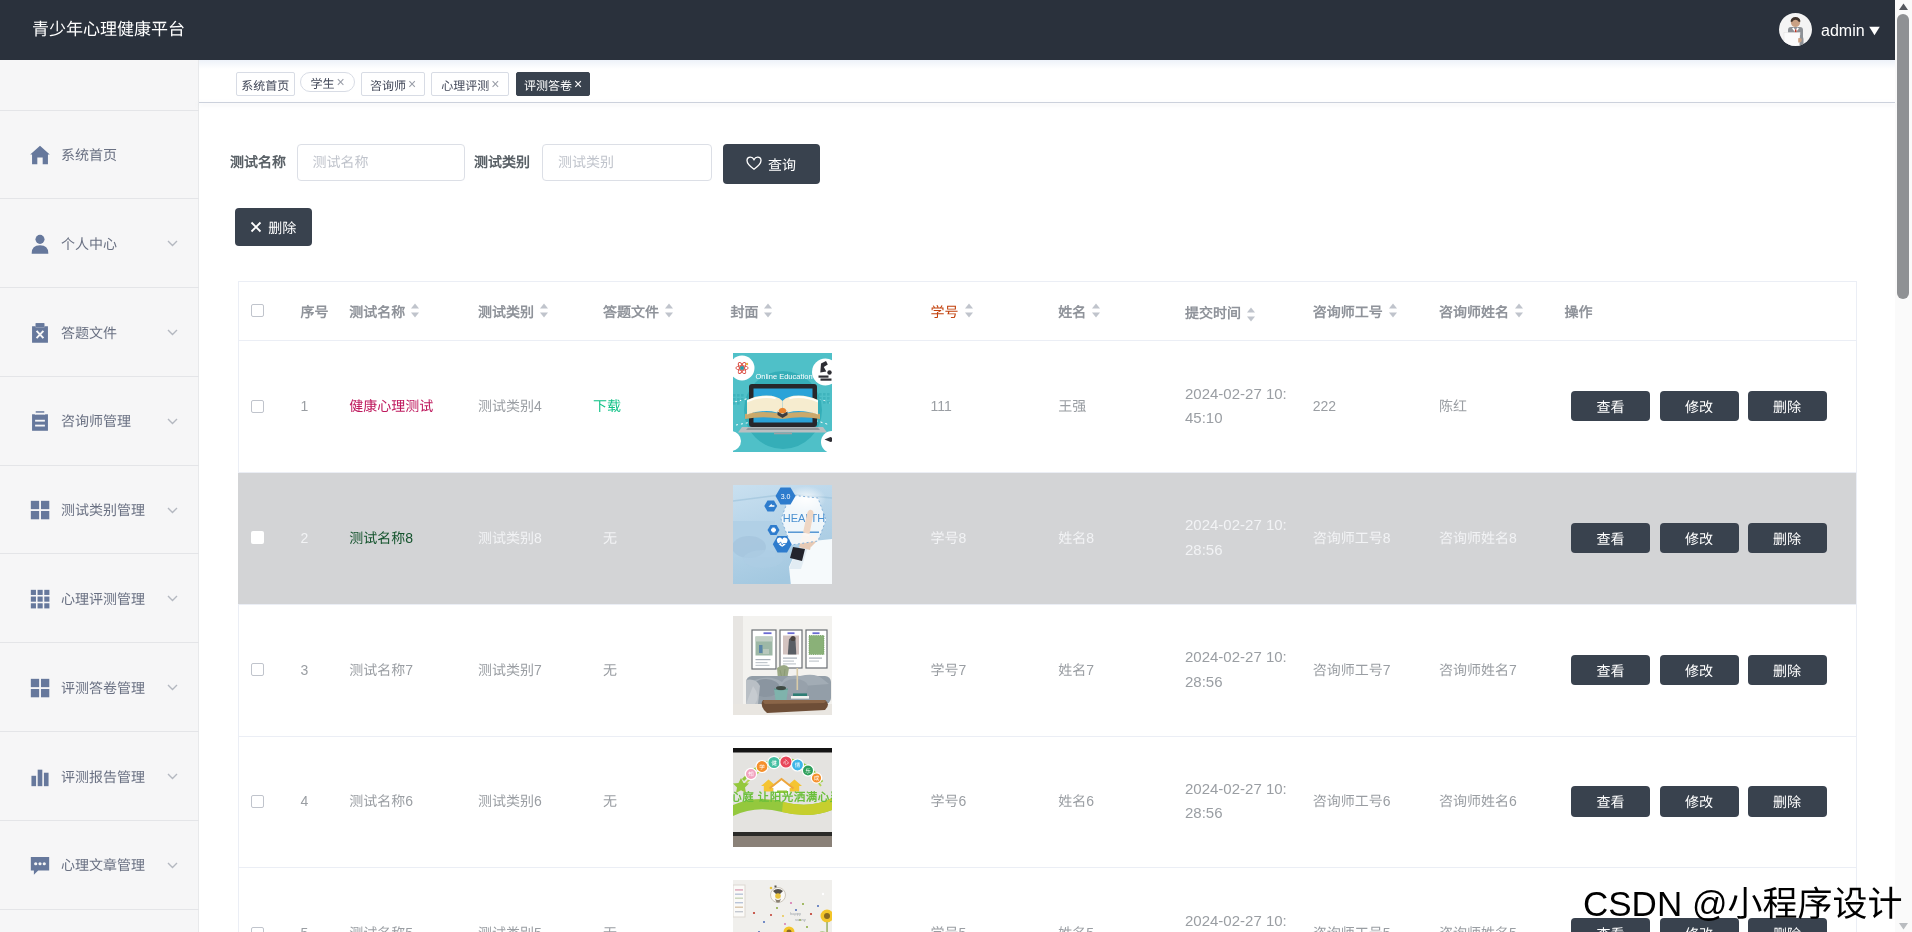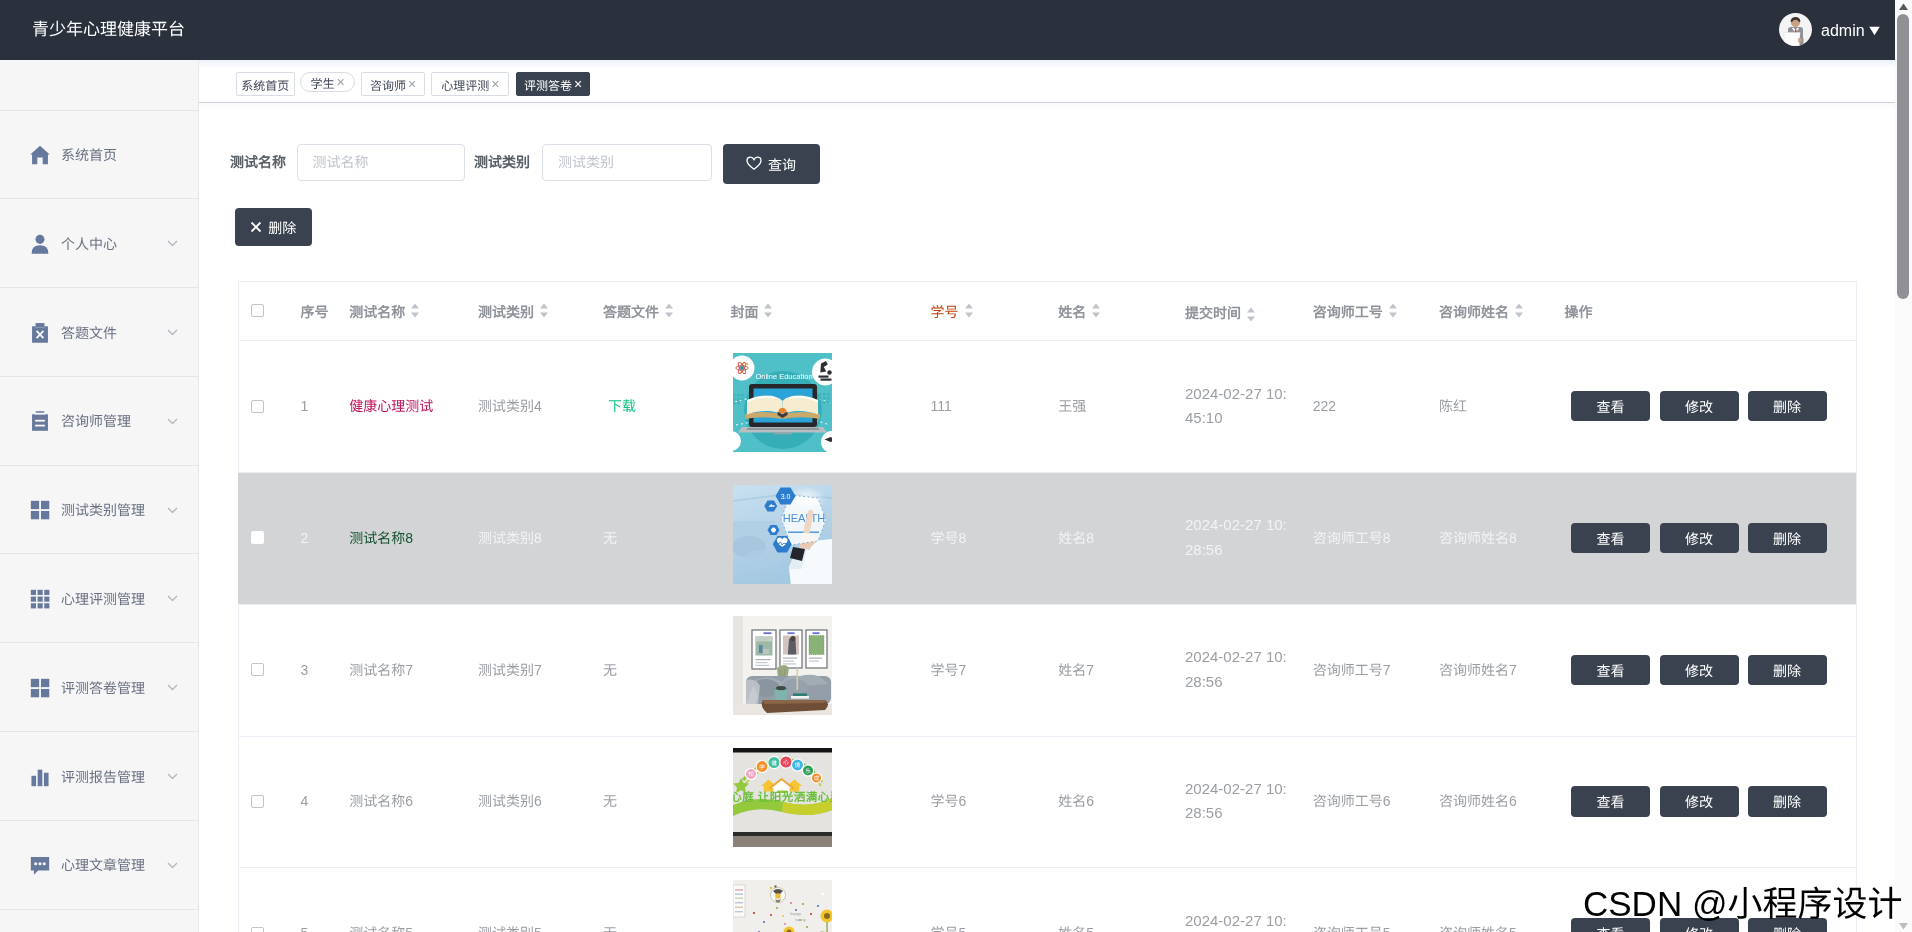--- a/index.html
+++ b/index.html
@@ -201,21 +201,21 @@
     </svg></div>
 <div class="abs" style="left:1439.0px;top:299.9px;height:22px;display:flex;align-items:center;font-size:14px;font-weight:700;color:#8f939a;">咨询师姓名<svg width="10" height="15" viewBox="0 0 10 15" style="margin-left:5px;">
       <path d="M5 0.5 L9 5.5 L1 5.5 Z" fill="#c0c4cc"></path>
       <path d="M5 14.5 L9 9.5 L1 9.5 Z" fill="#c0c4cc"></path>
     </svg></div>
 <div class="abs" style="left:1564.4px;top:299.9px;height:22px;display:flex;align-items:center;font-size:14px;font-weight:700;color:#8f939a;">操作</div>
 <div class="abs" style="left:250.5px;top:399.7px;width:13px;height:13px;border:1px solid #c0c4cc;border-radius:2px;background:#fff;"></div>
 <div class="abs" style="left:300.5px;top:395.2px;height:22px;line-height:22px;font-size:14px;color:#9a9ea3;">1</div>
 <div class="abs" style="left:349.2px;top:395.2px;height:22px;line-height:22px;font-size:14px;color:#be185d;">健康心理测试</div>
 <div class="abs" style="left:477.9px;top:395.2px;height:22px;line-height:22px;font-size:14px;color:#9a9ea3;">测试类别4</div>
-<div class="abs" style="left:608px;top:395.2px;height:22px;line-height:22px;font-size:14px;color:#10c287;">下载</div>
+<div class="abs" style="left:593px;top:395.2px;height:22px;line-height:22px;font-size:14px;color:#10c287;">下载</div>
 <div class="abs" style="left:732.5px;top:352.8px;width:99px;height:99px;overflow:hidden;">
     <svg width="99" height="99" viewBox="0 0 99 99">
 <rect width="99" height="99" fill="#4fc0c8"></rect>
 <circle cx="50" cy="57" r="39" fill="#35aeb8"></circle>
 <text x="51" y="26" font-size="7.5" fill="#fff" text-anchor="middle" font-family="Liberation Sans,sans-serif">Online Education</text>
 <path d="M2 49 L28 42 M72 40 L97 50 M3 72 L24 68 M78 66 L97 72" stroke="#fff" stroke-width="1" stroke-dasharray="2,3" fill="none"></path>
 <g fill="#3fb4bd">
 <rect x="0" y="41" width="2.6" height="2.6"></rect>
         <rect x="4" y="41" width="2.6" height="2.6"></rect>
         <rect x="8" y="41" width="2.6" height="2.6"></rect>

